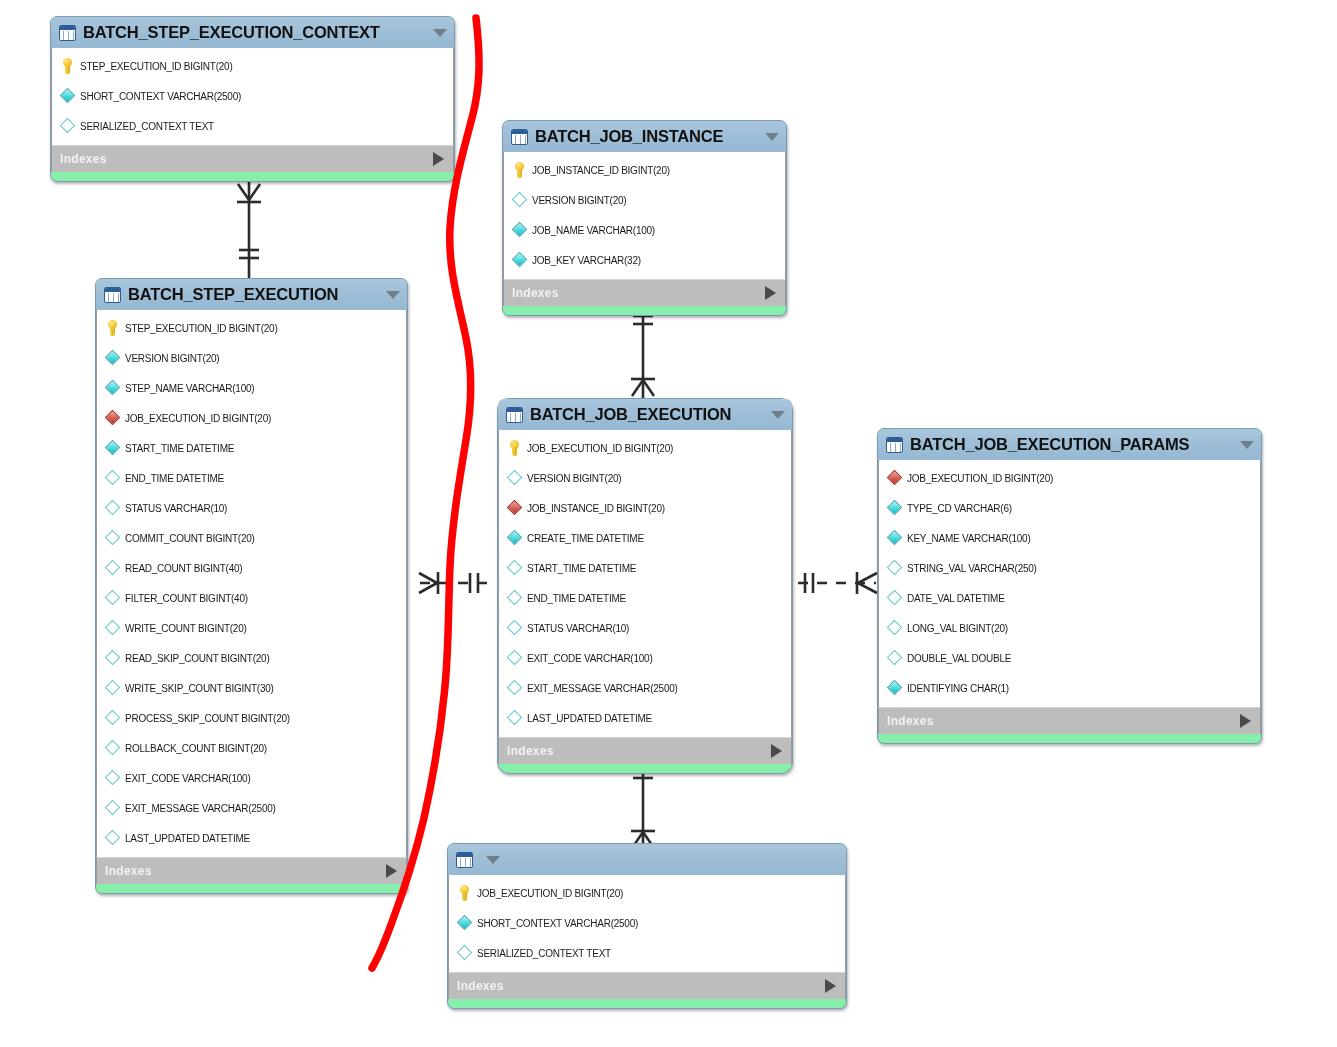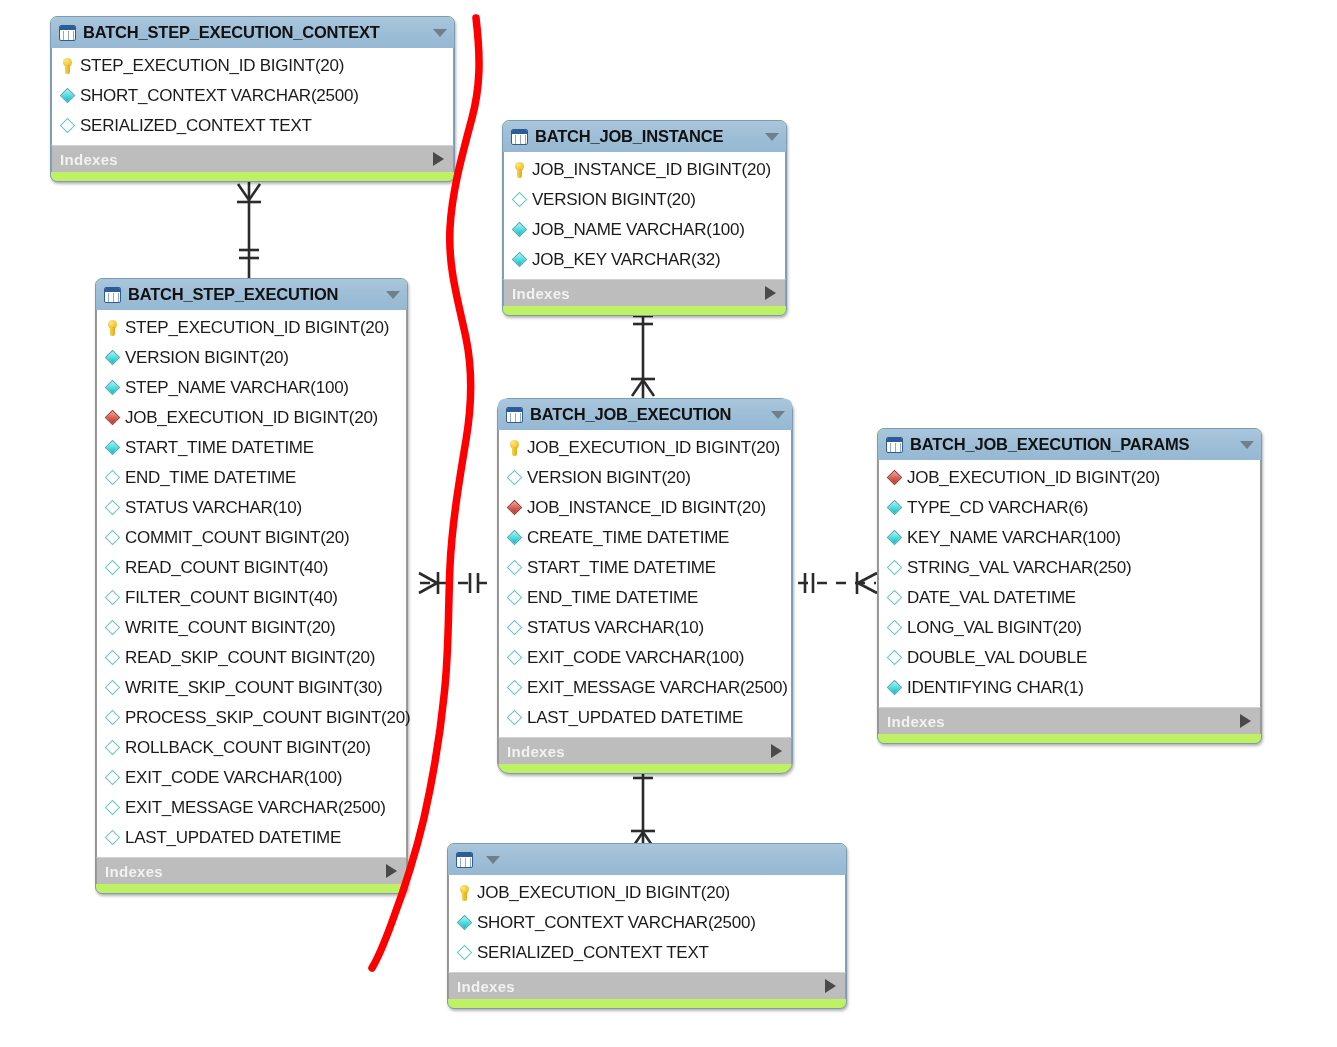--- a/index.html
+++ b/index.html
@@ -8,21 +8,21 @@
     width:1337px;height:1047px;
     background:#ffffff;
     font-family:"Liberation Sans","DejaVu Sans",sans-serif;
     position:relative;overflow:hidden;
   }
   #canvas{position:absolute;left:0;top:0;width:1337px;height:1047px;}
 
   
   .tbl{
     position:absolute;
-    background:#bef264;
+    background:#86efac;
     border:1px solid #7d9cb4;
     border-radius:7px;
     box-sizing:border-box;
     box-shadow:1px 2px 3px rgba(0,0,0,.30);
     padding:0 0 9px 0;
     z-index:5;
   }
   .tbl-hdr{
     height:31px;
     display:flex;align-items:center;
@@ -65,21 +65,21 @@
   .tbl-body{
     background:#ffffff;
     border:1px solid #9a9a9a;
     border-top:none;border-bottom:none;
     padding:3px 0 4px 0;
   }
   .col{
     display:flex;align-items:center;
     height:30px;
     padding:0 6px 0 7px;
-    font-size:17px;color:#1a1a1a;
+    font-size:10px;color:#1a1a1a;
     white-space:nowrap;
     letter-spacing:-.25px;
   }
   .cicon{flex:0 0 auto;width:19px;height:18px;position:relative;margin-right:2px;}
 
   
   .ic-key::before{
     content:"";position:absolute;left:4px;top:1px;
     width:9px;height:9px;border-radius:50%;
     background:radial-gradient(circle at 35% 30%,#ffe585,#f0c020 70%,#c99a0a);
@@ -119,21 +119,21 @@
 
   .idx{
     height:26px;
     display:flex;align-items:center;
     padding:0 9px 0 8px;
     background:#bdbdbd;
     border-left:1px solid #9a9a9a;border-right:1px solid #9a9a9a;
     border-top:1px solid #d2d2d2;
   }
   .idx-label{
-    flex:1 1 auto;font-size:15px;font-weight:bold;color:#f2f2f2;
+    flex:1 1 auto;font-size:12px;font-weight:bold;color:#f2f2f2;
     letter-spacing:.3px;
   }
   .idx-arrow{
     flex:0 0 auto;width:0;height:0;
     border-top:7px solid transparent;border-bottom:7px solid transparent;
     border-left:11px solid #4a4a4a;
   }
 
   
   #links{position:absolute;left:0;top:0;width:1337px;height:1047px;z-index:3;}

